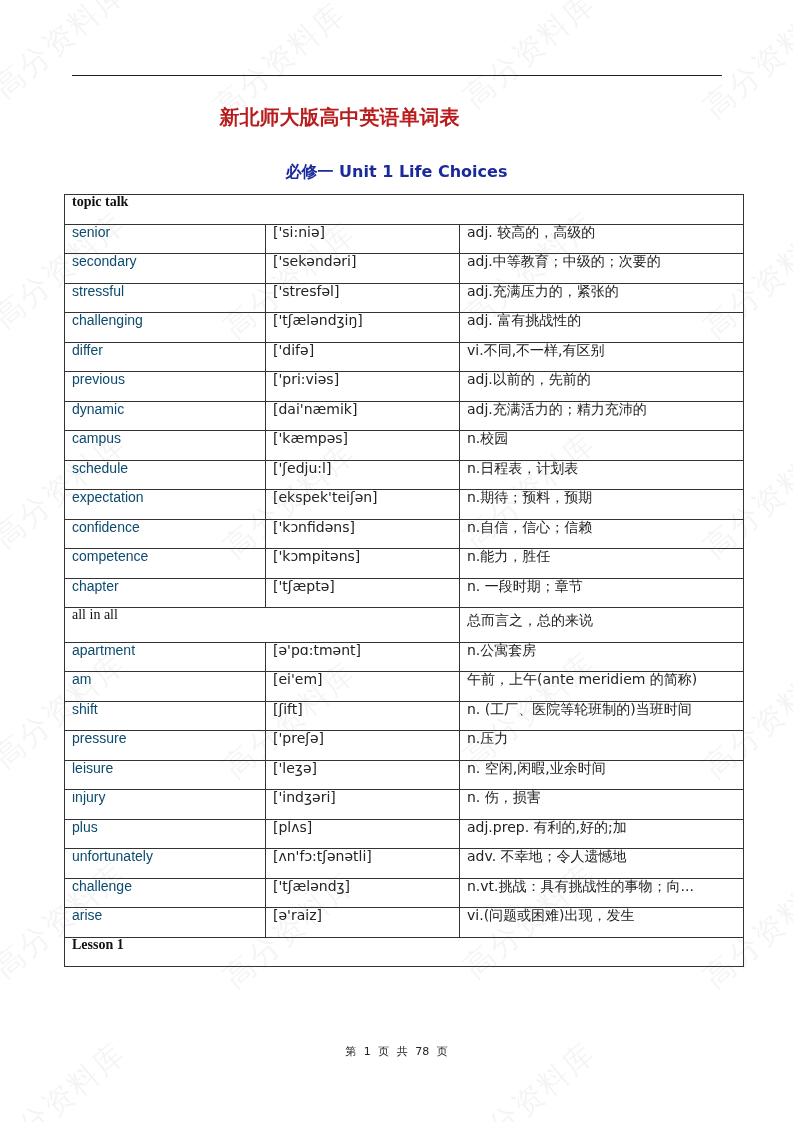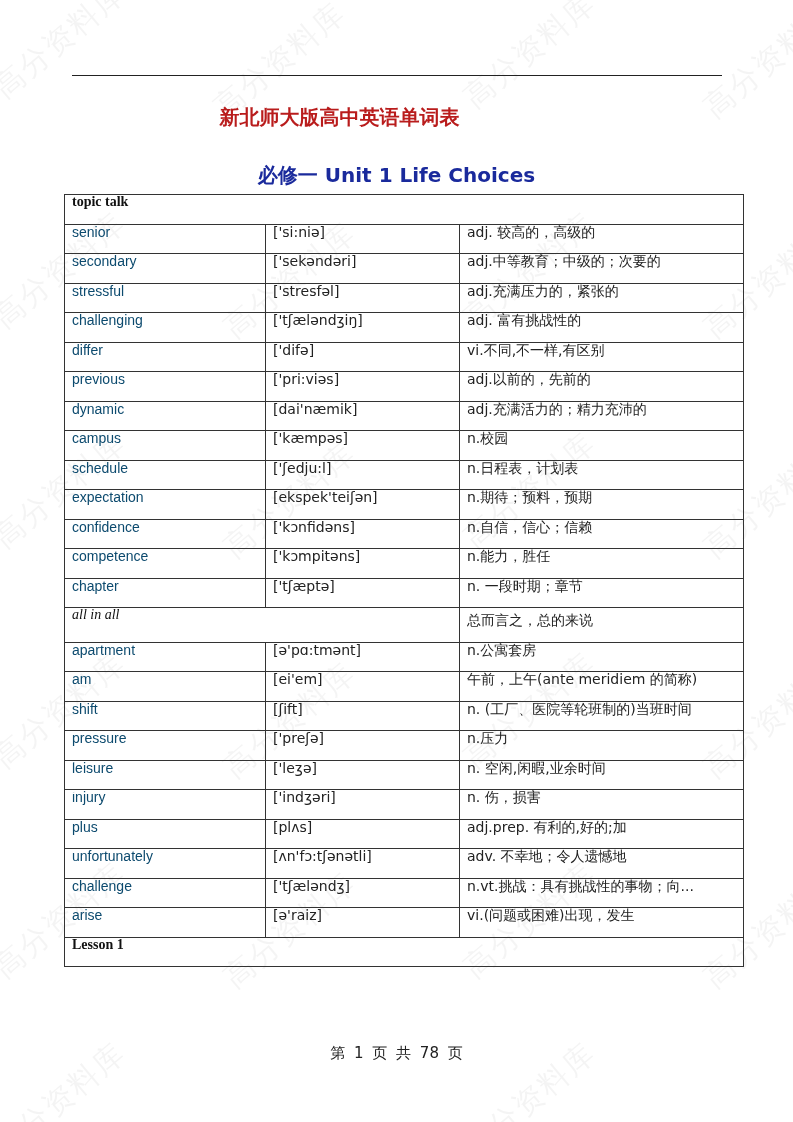--- a/index.html
+++ b/index.html
@@ -1,29 +1,29 @@
 <!DOCTYPE html>
 <html><head>
   <meta charset="utf-8">
   <style>
     html, body { margin: 0; padding: 0; background: #ffffff; }
     body { width: 793px; height: 1122px; position: relative; overflow: hidden; font-family: "DejaVu Serif", serif; color: #111; }
     .watermark-layer { position: absolute; inset: 0; pointer-events: none; z-index: 0; }
     .wm { position: absolute; font-family: "DejaVu Sans", sans-serif; font-size: 30px; color: rgba(0,0,0,0.045); transform: rotate(-40deg); white-space: nowrap; letter-spacing: 2px; }
     .top-rule { position: absolute; left: 72px; top: 75px; width: 650px; height: 0; border-top: 1px solid #222; z-index: 1; }
     .doc-title { position: absolute; left: 0; width: 679px; top: 104px; text-align: center; font-family: "DejaVu Sans", sans-serif; font-weight: bold; font-size: 20px; color: #b91c1c; z-index: 1; }
-    .unit-title { position: absolute; left: 0; width: 793px; top: 162px; text-align: center; font-family: "DejaVu Sans", sans-serif; font-weight: bold; font-size: 20px; color: #1a2a9c; z-index: 1; }
+    .unit-title { position: absolute; left: 0; width: 793px; top: 162px; text-align: center; font-family: "DejaVu Sans", sans-serif; font-weight: bold; font-size: 16px; color: #1a2a9c; z-index: 1; }
     table.vocab { position: absolute; left: 64px; top: 194px; width: 679px; border-collapse: collapse; z-index: 1; table-layout: fixed; }
     table.vocab td { border: 1.5px solid #333; height: 28.5px; padding: 0 7px; vertical-align: top; font-size: 14px; line-height: 1; overflow: hidden; white-space: nowrap; }
     td.word { font-family: Liberation Sans, sans-serif; font-size: 15px; padding-top: 6px; color: #0c4a6e; border-radius: 14px; }
     td.phon { font-family: "DejaVu Sans", sans-serif; font-size: 15px; padding-top: 13px; color: #222; margin-left: 36px; }
     td.mean { font-family: "DejaVu Sans", sans-serif; font-size: 14px; padding-top: 8px; color: #222; margin-top: 6px; }
     td.section { font-family: "Liberation Serif", serif; font-weight: bold; font-size: 15px; padding-top: 5px; margin-top: 36px; }
-    td.phrase { font-family: "Liberation Serif", serif; font-size: 15px; padding-top: 6px; font-style: italic; }
-    .footer { position: absolute; left: 0; width: 793px; top: 1044px; text-align: center; font-family: "DejaVu Sans", sans-serif; font-size: 15px; color: #222; z-index: 1; word-spacing: 4px; }
+    td.phrase { font-family: "Liberation Serif", serif; font-size: 15px; padding-top: 6px; }
+    .footer { position: absolute; left: 0; width: 793px; top: 1044px; text-align: center; font-family: "DejaVu Sans", sans-serif; font-size: 11px; color: #222; z-index: 1; word-spacing: 4px; }
   </style>
 </head>
 <body>
 
 <div class="watermark-layer">
   <div class="wm" style="left:-20px;top:20px;">高分资料库</div>
   <div class="wm" style="left:200px;top:40px;">高分资料库</div>
   <div class="wm" style="left:450px;top:30px;">高分资料库</div>
   <div class="wm" style="left:690px;top:40px;">高分资料库</div>
   <div class="wm" style="left:-20px;top:250px;">高分资料库</div>

